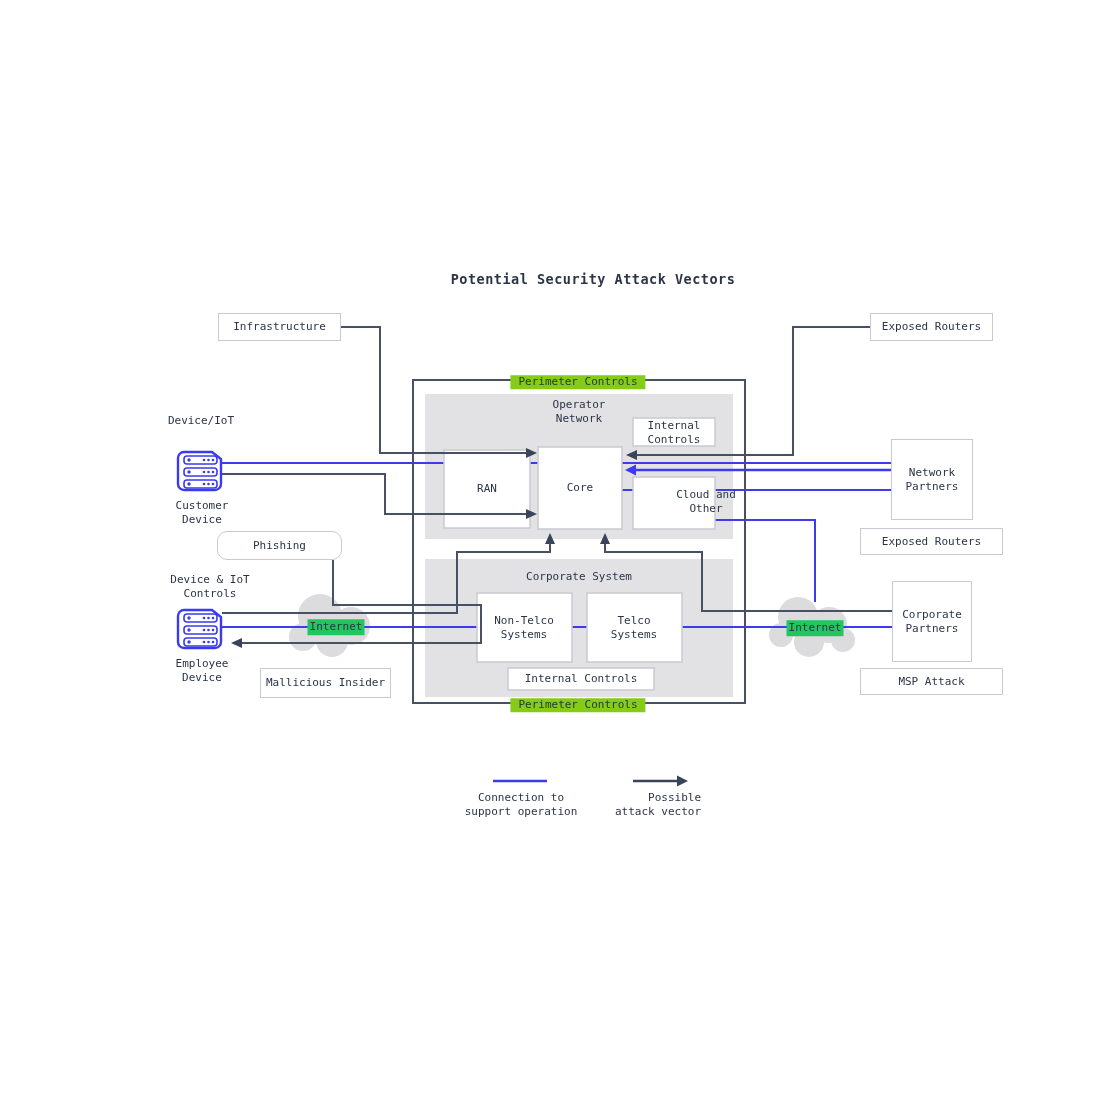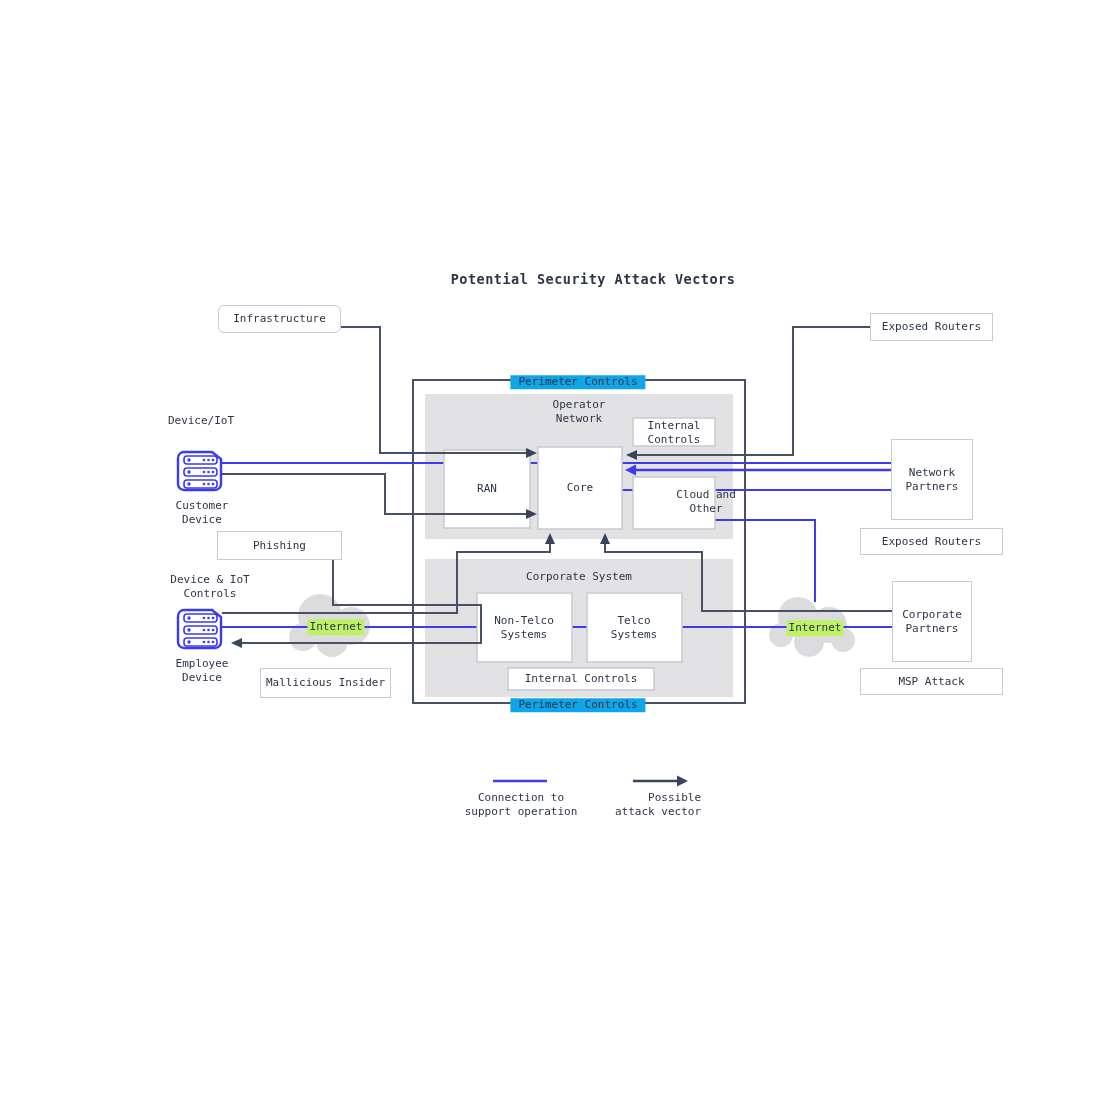--- a/index.html
+++ b/index.html
@@ -5,22 +5,22 @@
   html,body{margin:0;padding:0;background:#fff;}
   #canvas{position:relative;width:1100px;height:1100px;background:#fff;
           font-family:"DejaVu Sans Mono",monospace;color:#2b3547;overflow:hidden;}
   svg{position:absolute;left:0;top:0;}
   .txt{position:absolute;transform:translate(-50%,-50%);white-space:pre-line;
        text-align:center;font-size:11px;line-height:13.5px;color:#2b3547;}
   .title{font-size:13.5px;font-weight:bold;letter-spacing:.5px;white-space:nowrap;padding-left:30px;}
   .lbox{position:absolute;background:#fff;border:1.5px solid #c7cad0;box-sizing:border-box;
         display:flex;align-items:center;justify-content:center;font-size:11px;
         text-align:center;white-space:pre-line;line-height:13.5px;}
-  .onwhite{background:#0ea5e9;padding:0 8px;white-space:nowrap;}
-  .oncloud{background:#bef264;padding:1px 2px;white-space:nowrap;}
+  .onwhite{background:#84cc16;padding:0 8px;white-space:nowrap;}
+  .oncloud{background:#22c55e;padding:1px 2px;white-space:nowrap;}
   .leftalign{transform:none;text-align:left;}
   .caption{white-space:nowrap;}
 </style>
 </head>
 <body>
 
 <div id="canvas">
 
   <svg width="1100" height="1100" viewBox="0 0 1100 1100">
 
@@ -125,22 +125,22 @@
       </g>
     </g>
 
     <line x1="493" y1="781" x2="547" y2="781" stroke="#3c3bee" stroke-width="2.5"></line>
     <line x1="633" y1="781" x2="678" y2="781" stroke="#39435a" stroke-width="2.5"></line>
     <polygon points="688,781 677,775.5 677,786.5" fill="#39435a"></polygon>
   </svg>
 
   <div class="txt title" style="left:578px;top:280px;">Potential Security Attack Vectors</div>
 
-  <div class="lbox" style="left:218px;top:305px;width:123px;height:28px;border-radius:6px;">Infrastructure</div>
-  <div class="lbox" style="left:217px;top:531px;width:125px;height:29px;">Phishing</div>
+  <div class="lbox" style="left:218px;top:313px;width:123px;height:28px;">Infrastructure</div>
+  <div class="lbox" style="left:217px;top:531px;width:125px;height:29px;border-radius:10px;">Phishing</div>
   <div class="lbox" style="left:260px;top:668px;width:131px;height:30px;">Mallicious Insider</div>
   <div class="lbox" style="left:870px;top:313px;width:123px;height:28px;">Exposed Routers</div>
   <div class="lbox" style="left:891px;top:439px;width:82px;height:81px;">Network
 Partners</div>
   <div class="lbox" style="left:860px;top:528px;width:143px;height:27px;">Exposed Routers</div>
   <div class="lbox" style="left:892px;top:581px;width:80px;height:81px;">Corporate
 Partners</div>
   <div class="lbox" style="left:860px;top:668px;width:143px;height:27px;">MSP Attack</div>
 
   <div class="txt onwhite" style="left:578px;top:382px;">Perimeter Controls</div>

